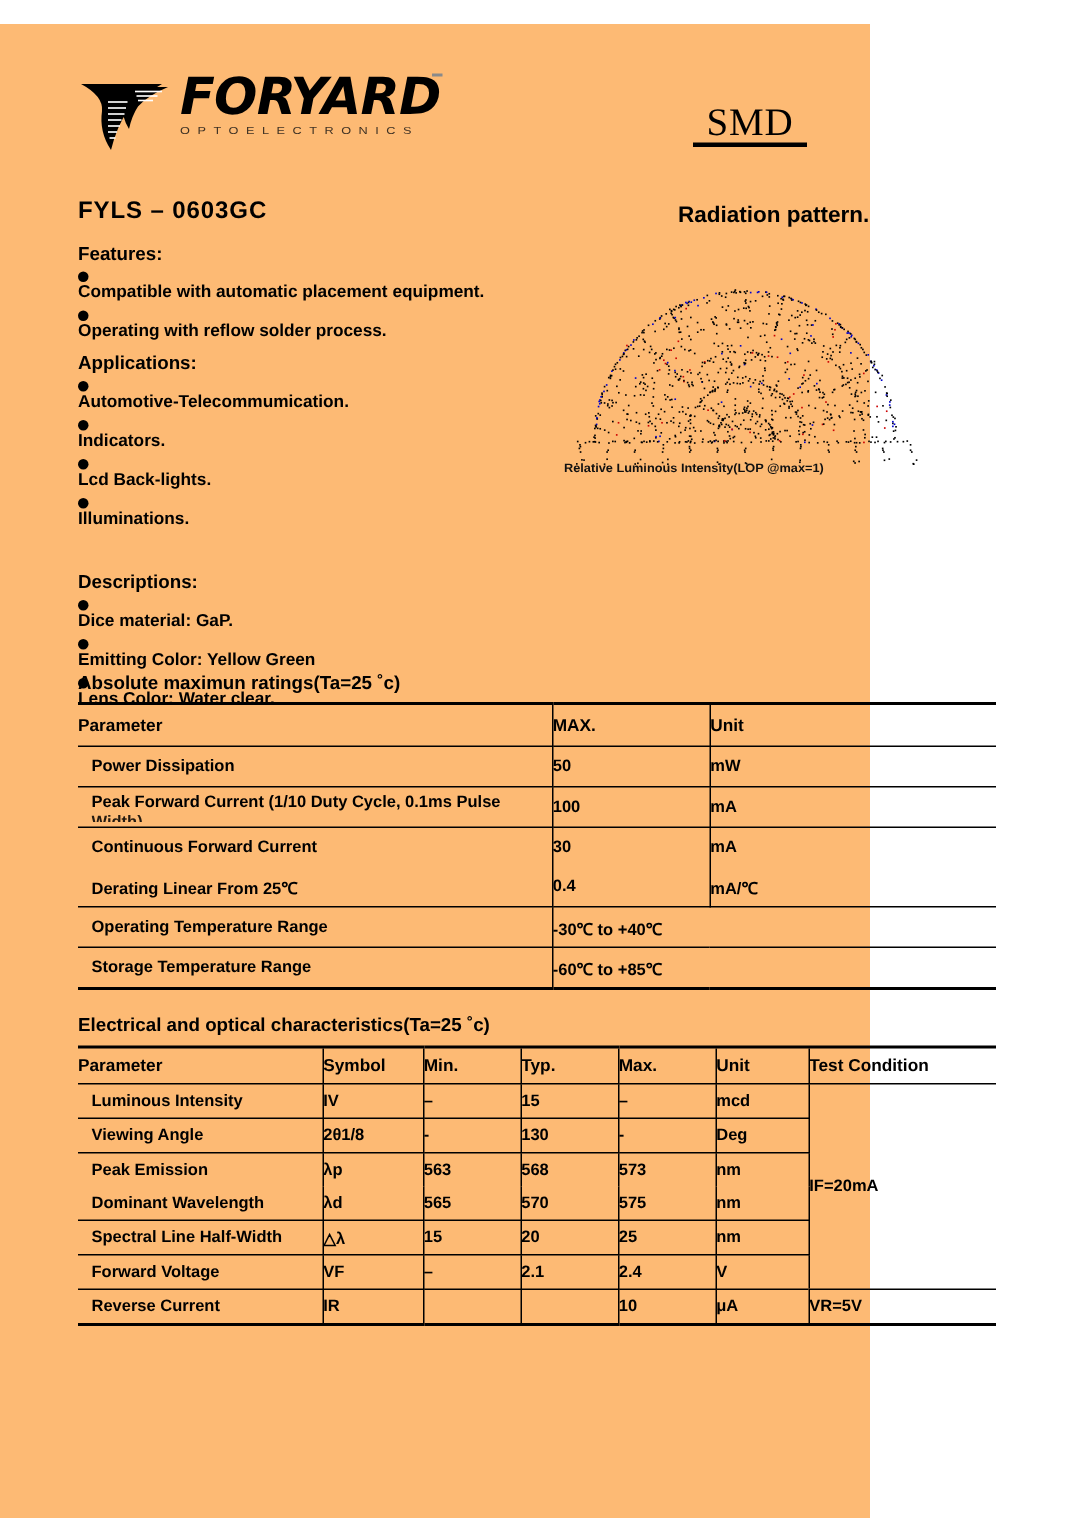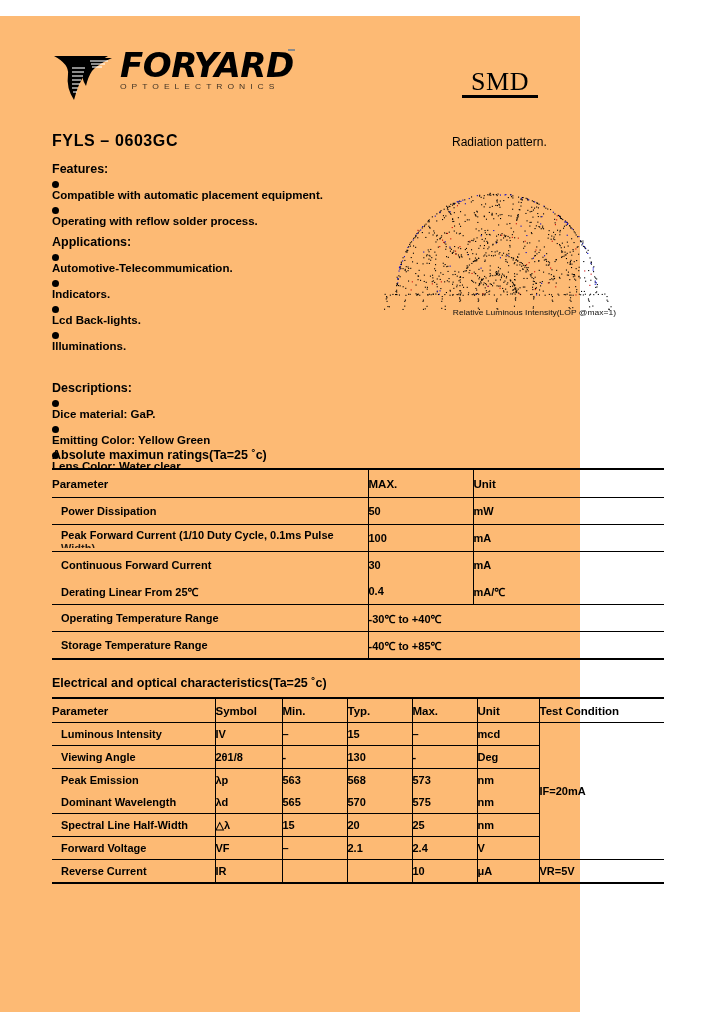--- a/index.html
+++ b/index.html
@@ -102,22 +102,22 @@
     left: 52px;
     top: 116px;
     font-size: 16px;
     font-weight: bold;
     letter-spacing: 0.6px;
   }
   .rad-title {
     position: absolute;
     left: 452px;
     top: 119px;
-    font-size: 12px;
-    font-weight: normal;
+    font-size: 15px;
+    font-weight: bold;
   }
 
   
   .sec {
     position: absolute;
     left: 52px;
     width: 330px;
   }
   .sec-title {
     font-size: 12.5px;
@@ -161,23 +161,23 @@
     position: absolute;
     left: 0; top: 0;
     width: 240px;
     height: 135px;
   }
   .chart-caption {
     position: absolute;
     left: 0;
     top: 131px;
     width: 240px;
-    text-align: right;
+    text-align: left;
     font-size: 8.5px;
-    font-weight: normal;
+    font-weight: bold;
     color: #111;
     transform: scaleY(0.95);
   }
 
   
   .table-heading {
     position: absolute;
     left: 52px;
     font-size: 12.5px;
     font-weight: bold;
@@ -1494,21 +1494,21 @@
         <td class="ctr">mA/℃</td>
       </tr>
 
       <tr class="tline-bot">
         <td class="lft vr">Operating Temperature Range</td>
         <td class="ctr" colspan="2">-30℃ to +40℃</td>
       </tr>
 
       <tr class="thick-bot">
         <td class="lft vr">Storage Temperature Range</td>
-        <td class="ctr" colspan="2">-40℃ to +85℃</td>
+        <td class="ctr" colspan="2">-60℃ to +85℃</td>
       </tr>
     </tbody>
   </table>
 
   <div class="table-heading" id="eo-heading">Electrical and optical characteristics(Ta=25  ˚c)</div>
 
   <table class="dt" id="eo-table">
     <colgroup>
       <col style="width:163px">
       <col style="width:67px">

